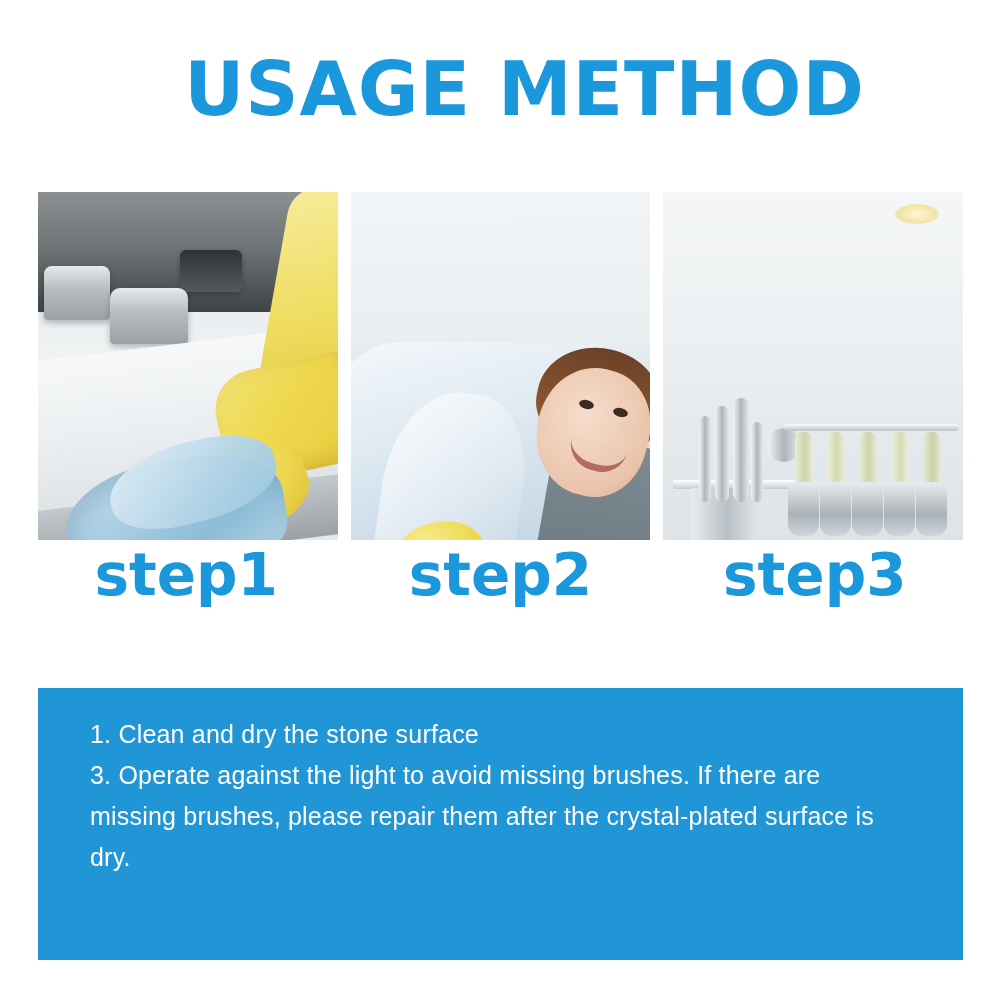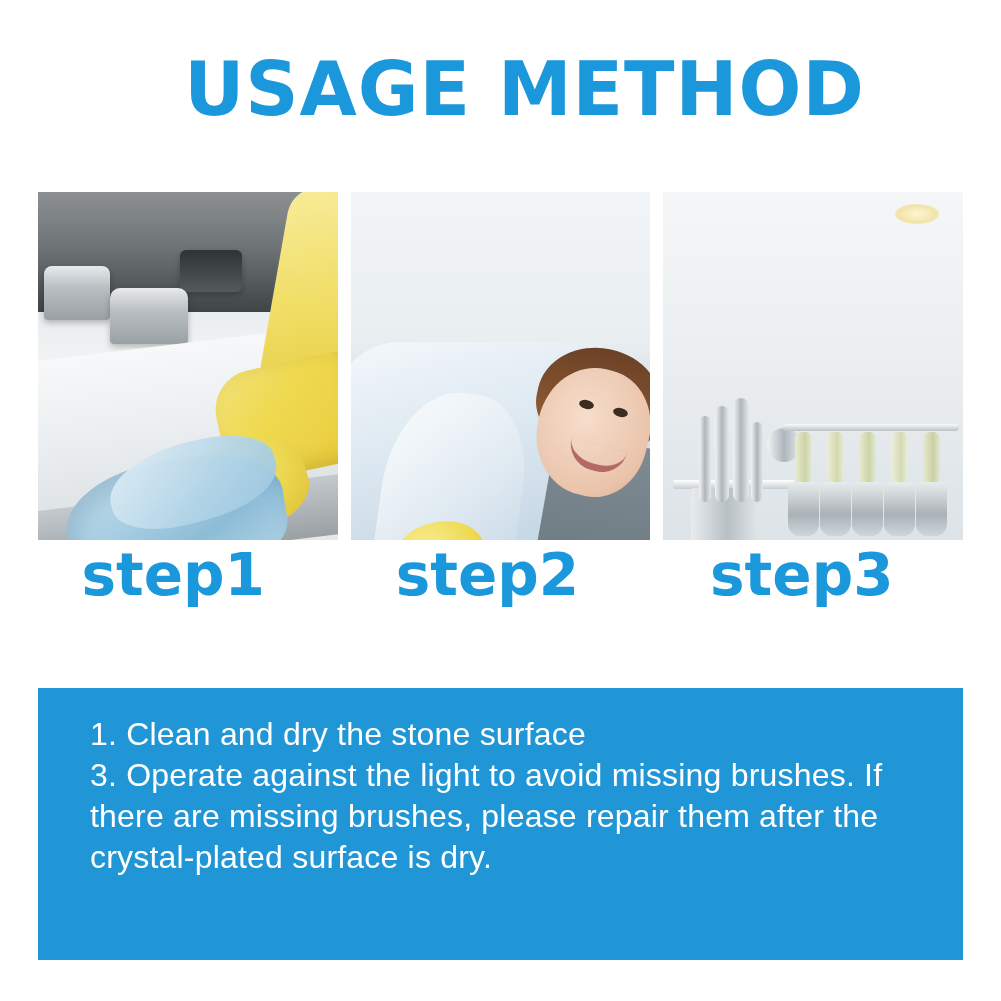--- a/index.html
+++ b/index.html
@@ -213,21 +213,21 @@
   .hang .head {
     position: absolute; left: -7px; top: 50px; width: calc(100% + 14px); height: 54px;
     background: linear-gradient(to bottom, #e8ecee, #aab2b8 60%, #cfd6da 100%);
     border-radius: 5px 5px 12px 12px;
   }
 
   
   .steps {
     position: absolute;
     top: 546px;
-    left: 25px;
+    left: 38px;
     width: 925px;
     height: 90px;
     display: flex;
     gap: 18px;
   }
   .step-label {
     width: 300px;
     text-align: center;
     font-family: "DejaVu Sans", sans-serif;
     font-weight: bold;
@@ -247,21 +247,21 @@
     width: 925px;
     height: 272px;
     background: #2196d6;
     box-sizing: border-box;
     padding: 26px 52px 20px 52px;
   }
   .panel p {
     margin: 0;
     color: #ffffff;
     font-family: "Liberation Sans", sans-serif;
-    font-size: 32px;
+    font-size: 25px;
     line-height: 41px;
     letter-spacing: .2px;
   }
 </style>
 </head>
 <body>
 
 <div class="page">
 
   <div class="title">USAGE METHOD</div>

